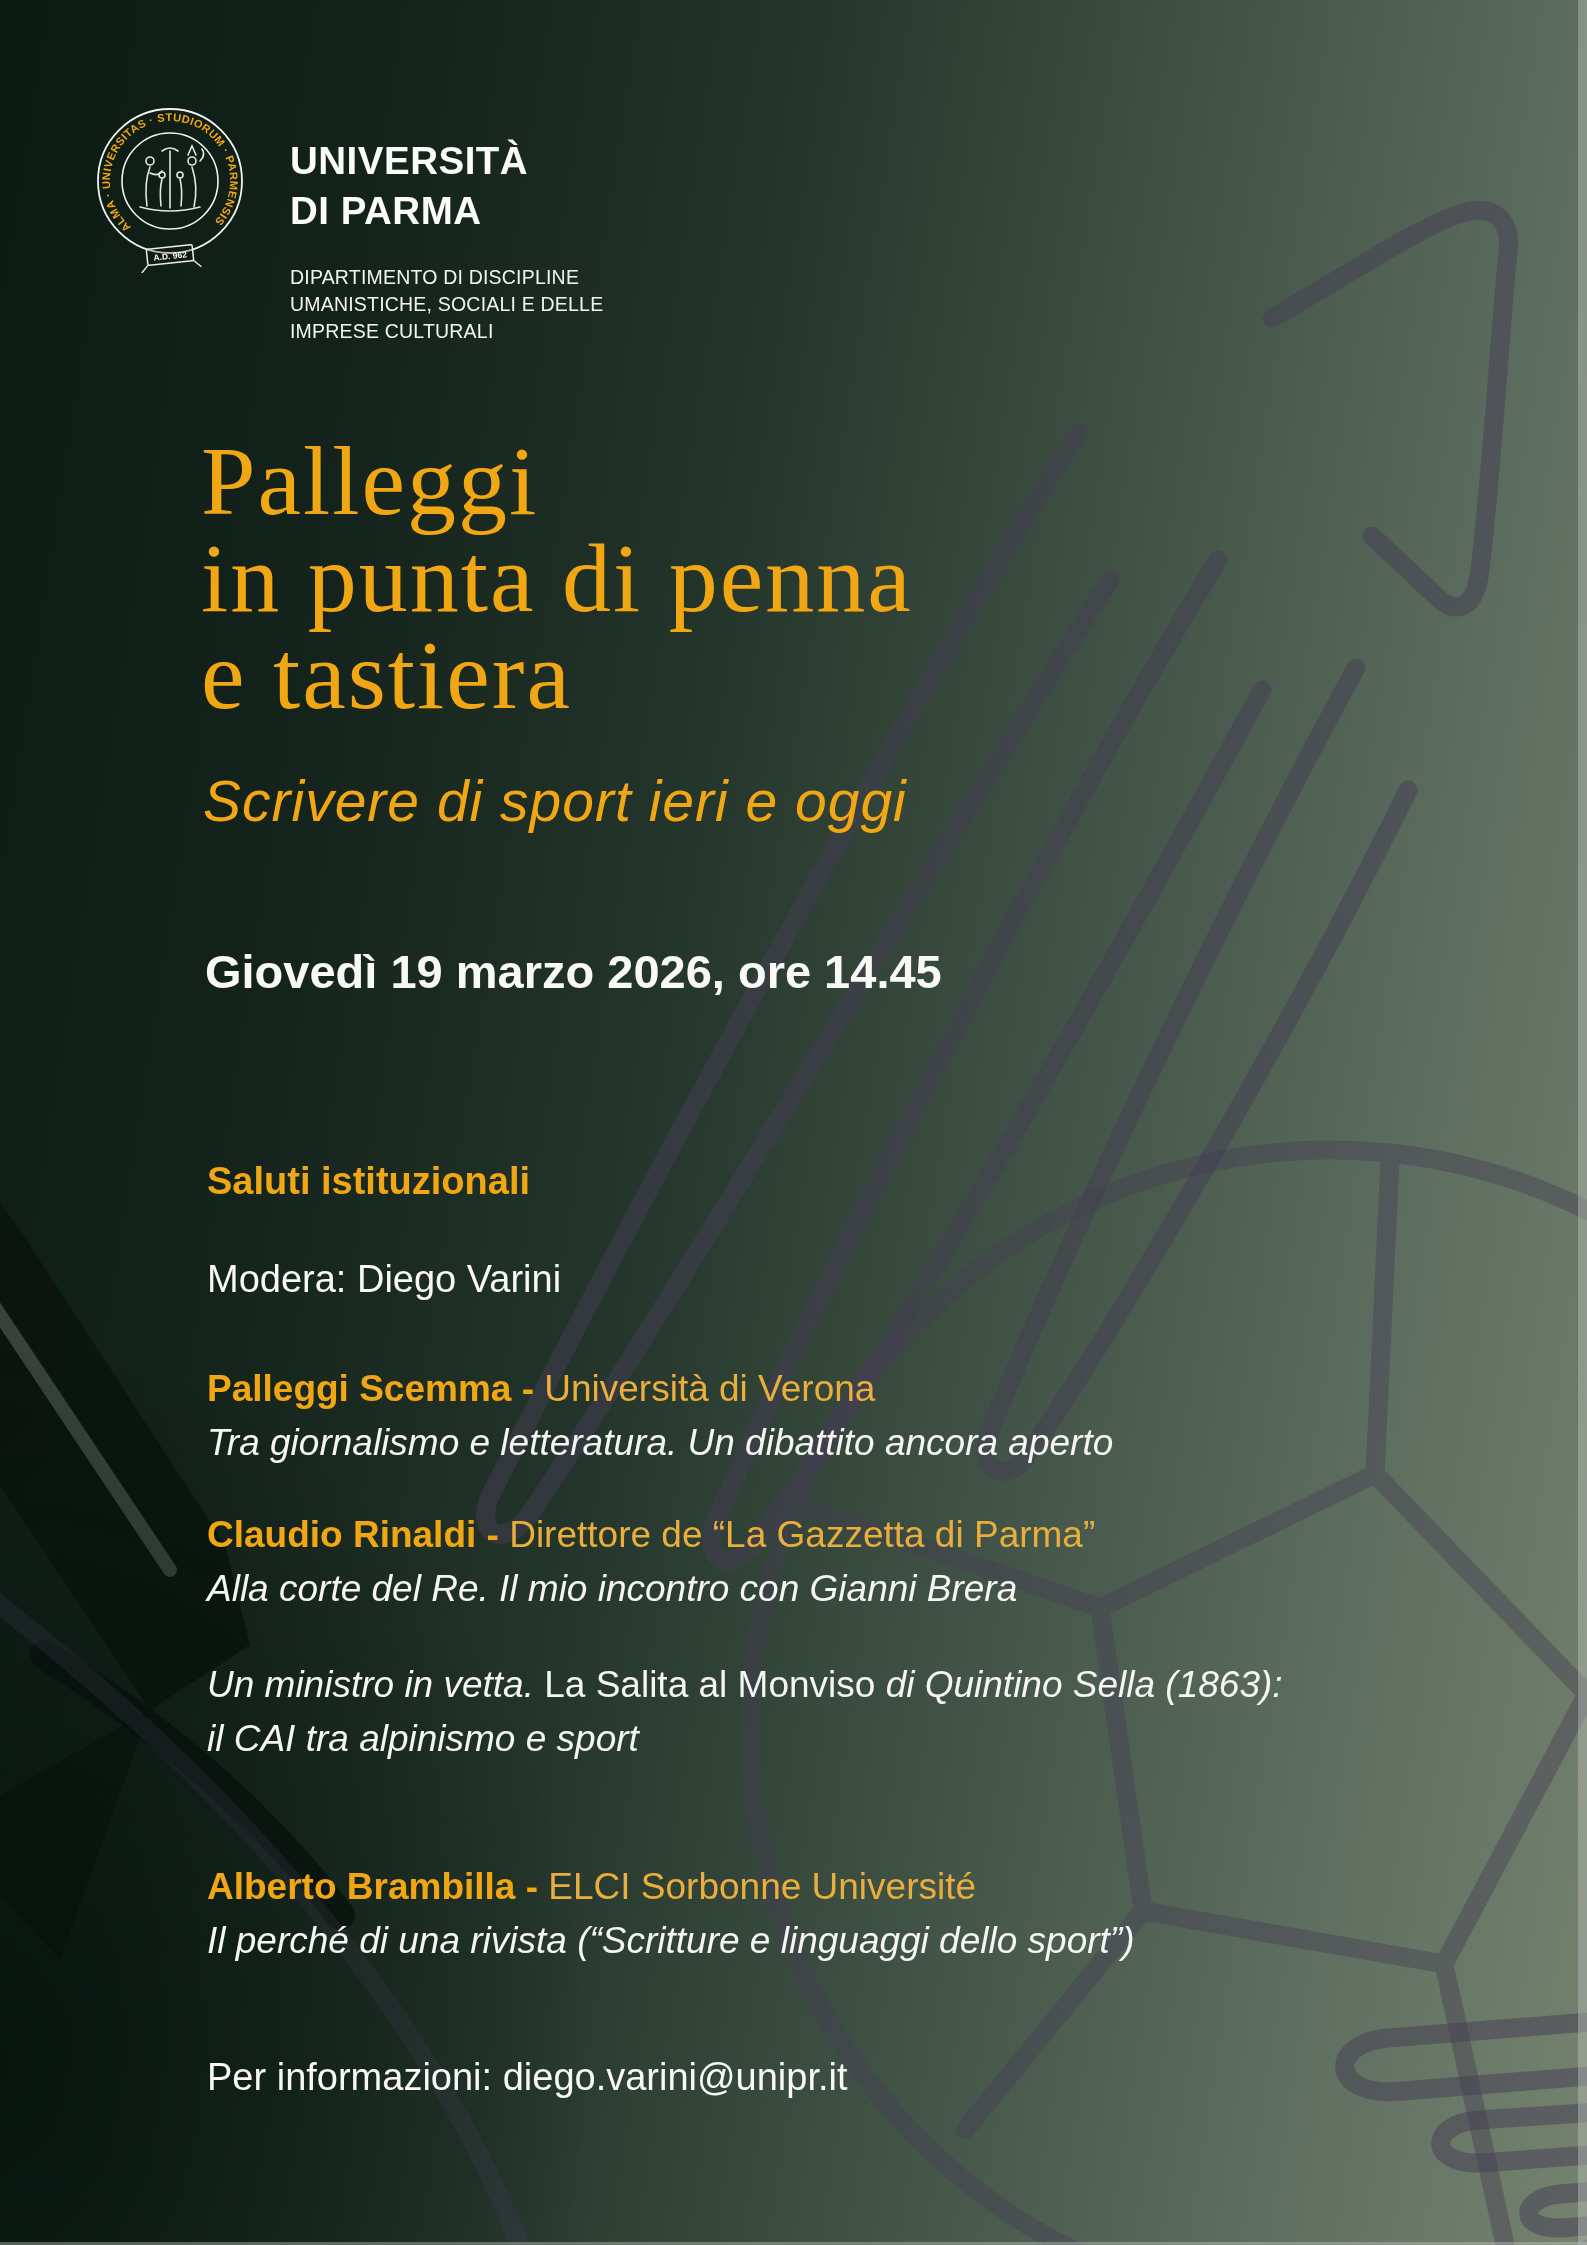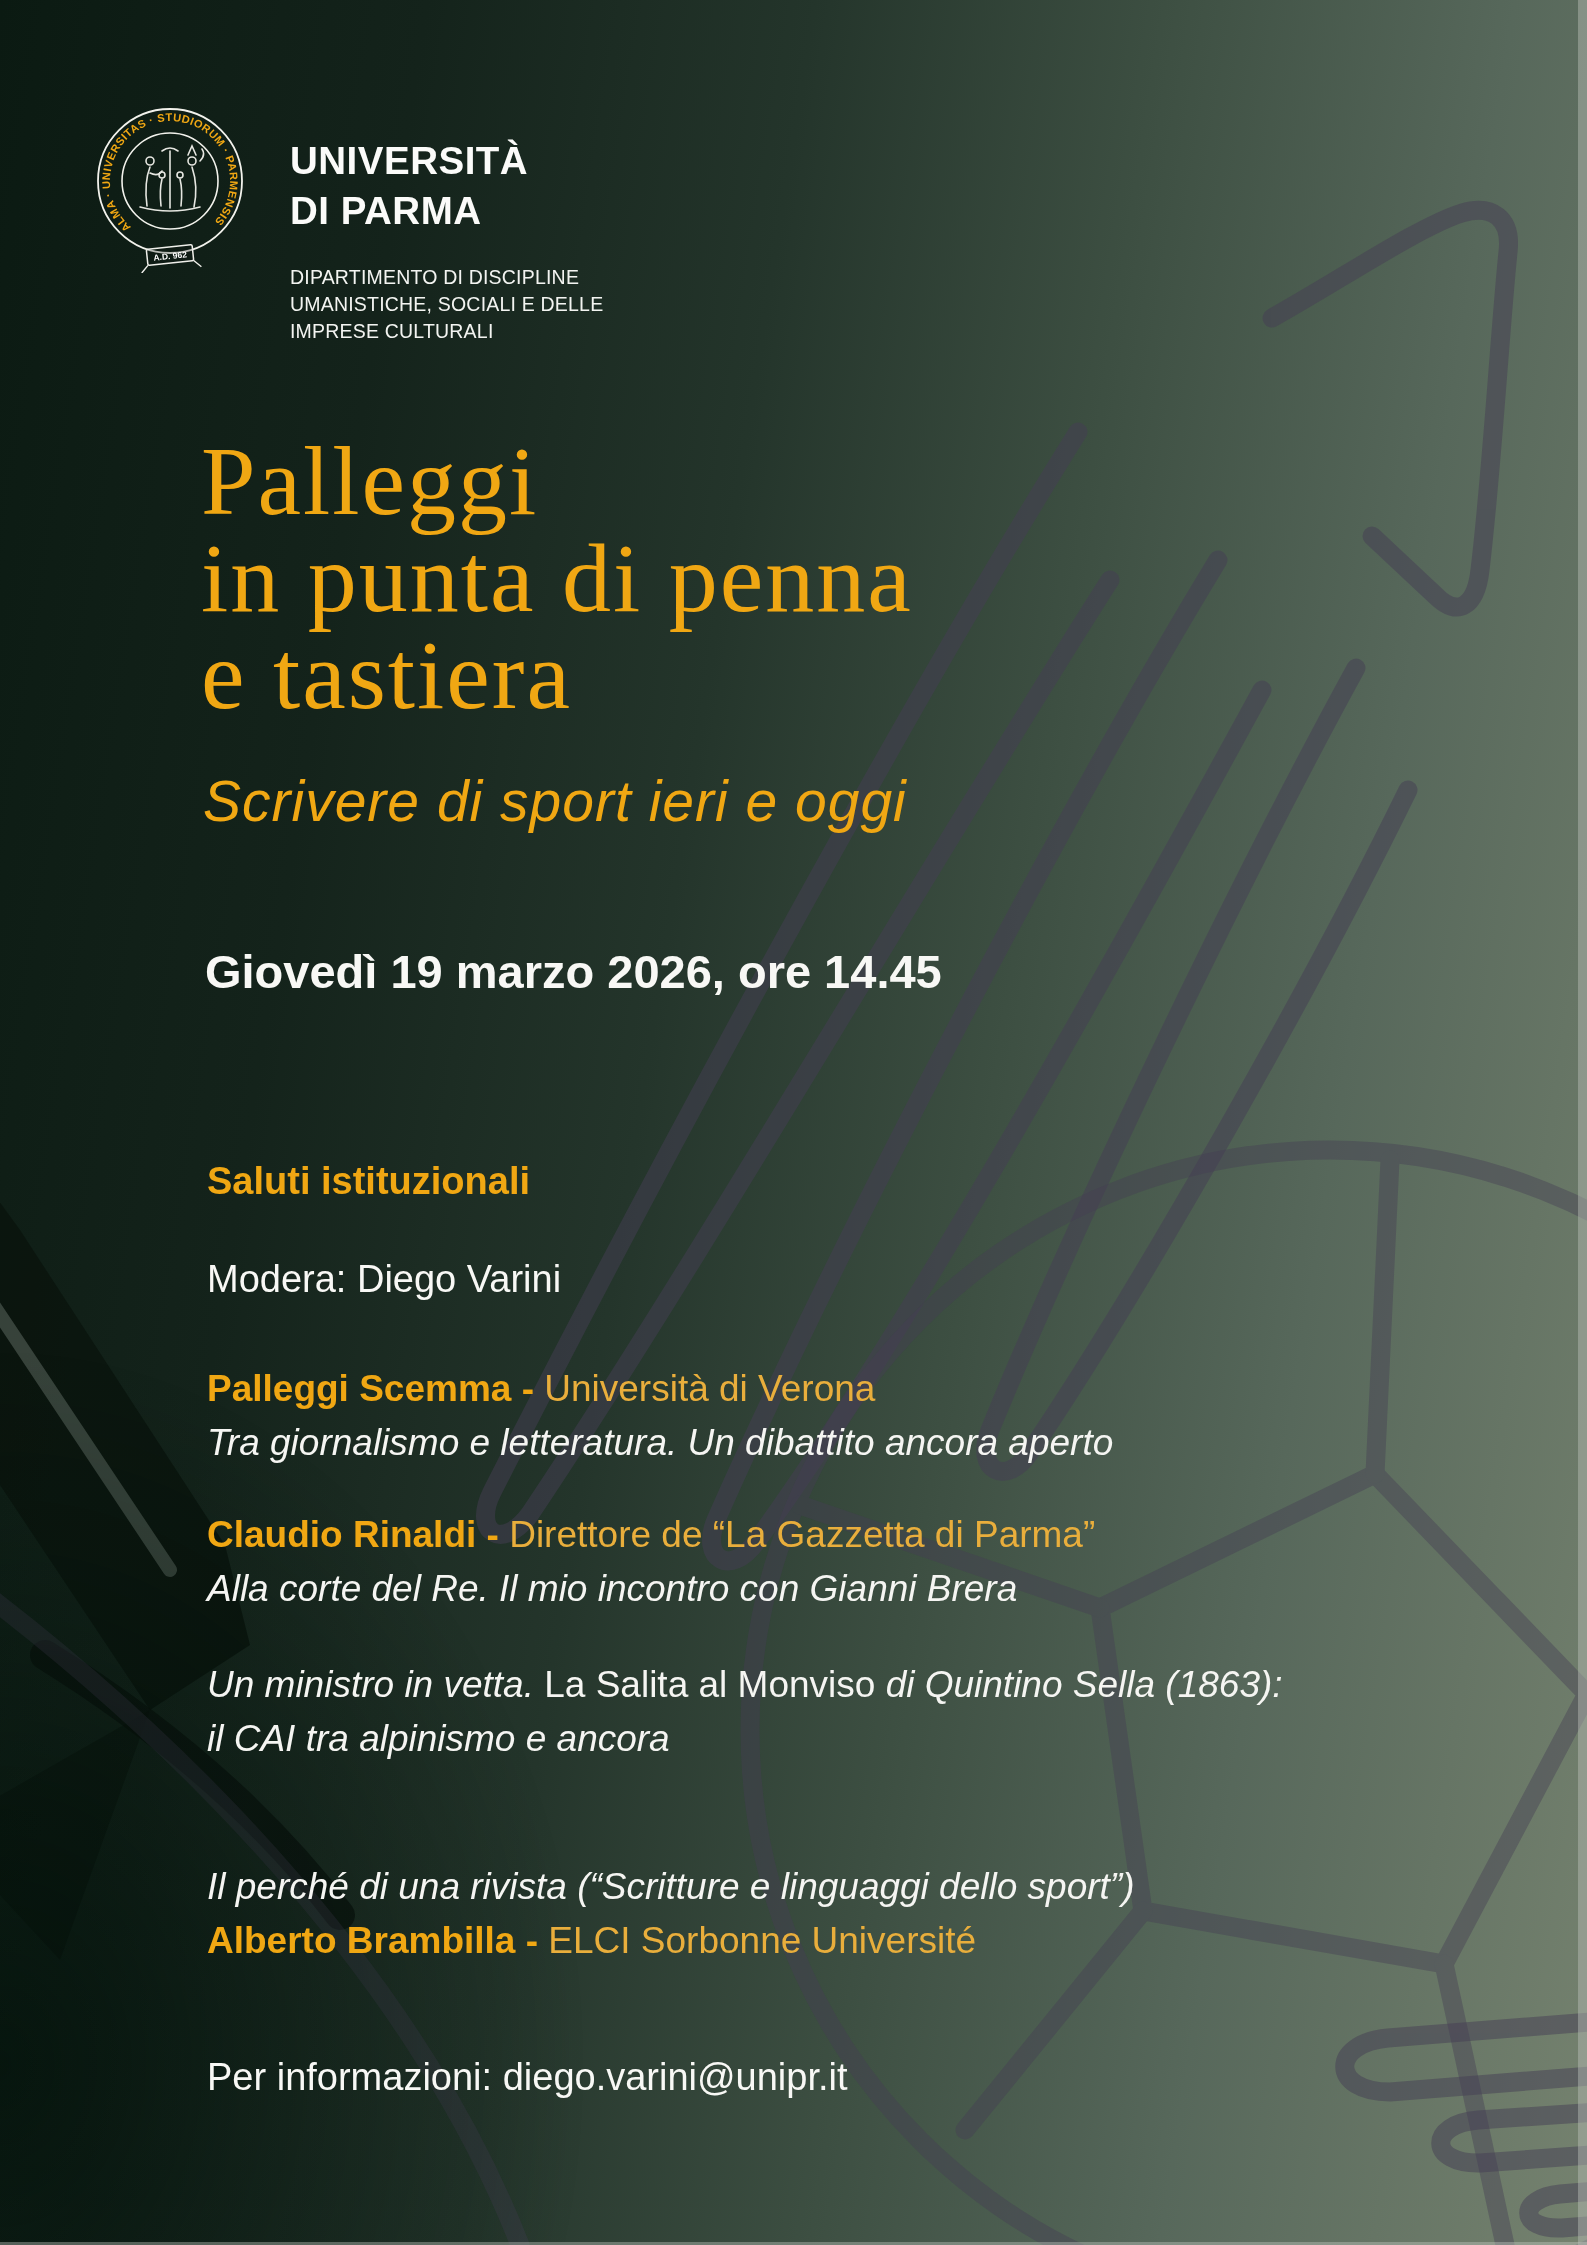--- a/index.html
+++ b/index.html
@@ -179,25 +179,25 @@
         <div class="speaker">
           <div class="line head"><span class="name">Palleggi Scemma - </span><span class="affil">Università di Verona</span></div>
           <div class="line talk"><span class="it">Tra giornalismo e letteratura. Un dibattito ancora aperto</span></div>
         </div>
         <div class="speaker">
           <div class="line head"><span class="name">Claudio Rinaldi - </span><span class="affil">Direttore de “La Gazzetta di Parma”</span></div>
           <div class="line talk"><span class="it">Alla corte del Re. Il mio incontro con Gianni Brera</span></div>
         </div>
         <div class="speaker">
           <div class="line talk"><span class="it">Un ministro in vetta.</span><span class="rm"> La Salita al Monviso </span><span class="it">di Quintino Sella (1863):</span></div>
-          <div class="line talk"><span class="it">il CAI tra alpinismo e ancora</span></div>
-        </div>
-        <div class="speaker">
+          <div class="line talk"><span class="it">il CAI tra alpinismo e sport</span></div>
+        </div>
+        <div class="speaker">
+          <div class="line head"><span class="name">Alberto Brambilla - </span><span class="affil">ELCI Sorbonne Université</span></div>
           <div class="line talk"><span class="it">Il perché di una rivista (“Scritture e linguaggi dello sport”)</span></div>
-          <div class="line head"><span class="name">Alberto Brambilla - </span><span class="affil">ELCI Sorbonne Université</span></div>
         </div>
       </div>
 
     <div class="footer-info">Per informazioni: diego.varini@unipr.it</div>
   </div>
 
   <div class="edge-right"></div>
   <div class="edge-bottom"></div>
 </div>
 

